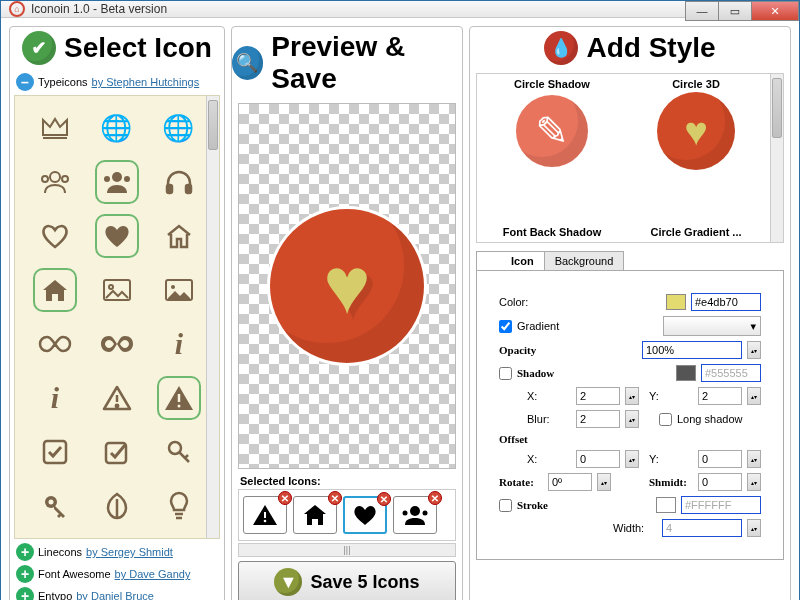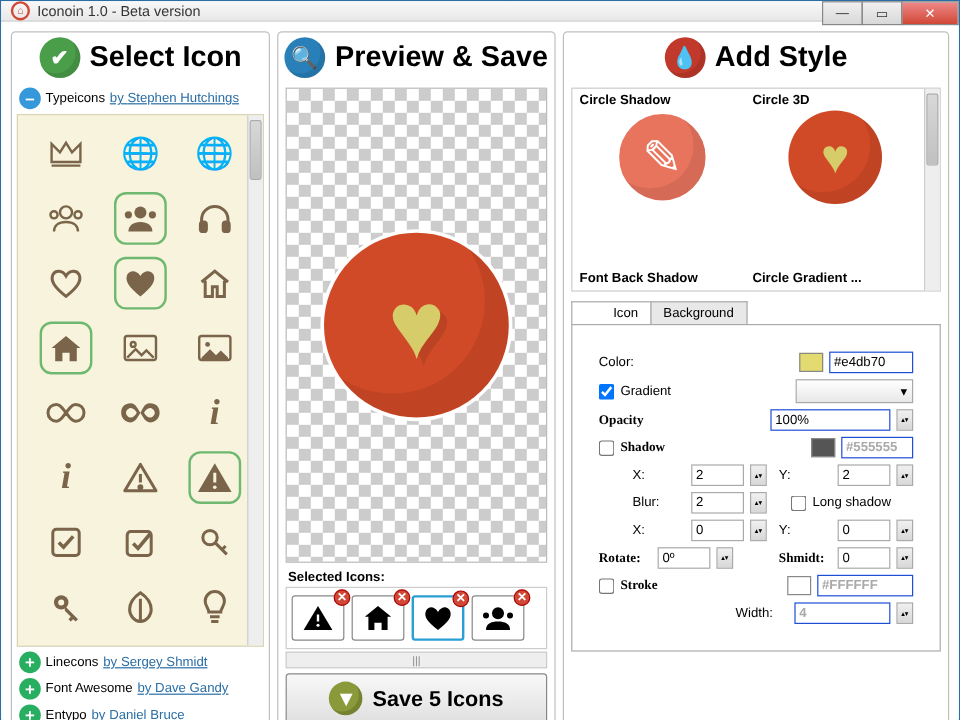--- a/index.html
+++ b/index.html
@@ -14,21 +14,21 @@
 .body { flex: 1; display: flex; gap: 6px; padding: 8px; background: #fff; }
 .panel { border: 1px solid #c0c0c0; border-radius: 4px; display: flex; flex-direction: column; background: #fff; }
 .col1 { width: 240px; }
 .col2 { width: 260px; }
 .col3 { flex: 1; }
 .panel-hdr { display: flex; align-items: center; justify-content: center; padding: 4px 0 6px; gap: 8px; }
 .hdr-icon { width: 34px; height: 34px; border-radius: 50%; display: inline-flex; align-items: center; justify-content: center; color: #fff; font-size: 18px; font-weight: bold; box-shadow: inset -4px -4px 0 rgba(0,0,0,0.1); }
 .hdr-green { background: #4a9e4a; }
 .hdr-blue { background: #2980b9; }
 .hdr-red { background: #c0392b; }
-.hdr-text { font-size: 24px; font-weight: bold; }
+.hdr-text { font-size: 28px; font-weight: bold; }
 .pack-row { display: flex; align-items: center; gap: 4px; padding: 2px 6px; font-size: 11px; }
 .pack-row .plus, .pack-row .minus { width: 18px; height: 18px; border-radius: 50%; display:flex;align-items:center;justify-content:center;color:#fff;font-weight:bold;font-size:14px;}
 .plus { background: #27ae60; }
 .minus { background: #3498db; }
 .pack-row a { color: #2a6ea5; text-decoration: underline; }
 .icon-grid-wrap { flex: 1; margin: 2px 4px; border: 1px solid #d8d4b8; background: #f7f3dc; position: relative; overflow: hidden; }
 .icon-grid { display: grid; grid-template-columns: repeat(3, 1fr); gap: 10px 18px; padding: 10px 18px; color: #7a644a; }
 .icon-cell { width: 44px; height: 44px; display: flex; align-items: center; justify-content: center; border-radius: 10px; font-size: 26px; }
 .icon-cell.sel { border: 2px solid #6fb870; }
 .scroll-v { position: absolute; right: 0; top: 0; bottom: 0; width: 13px; background: #eee; border-left:1px solid #ccc;}
@@ -38,41 +38,41 @@
 .circle-prev { width: 160px; height: 160px; border-radius:50%; background:#d14a27; border:3px solid #fff; display:flex;align-items:center;justify-content:center;box-shadow:inset -20px -20px 0 rgba(0,0,0,0.08);}
 .circle-prev .heart { font-size: 80px; color:#d6cd6a; text-shadow: 6px 6px 0 rgba(0,0,0,0.1);}
 .sel-label { font-size:11px; font-weight:bold; padding:2px 8px; }
 .thumbs { height: 52px; margin:0 6px 2px; border:1px solid #ccc; display:flex; gap:6px; padding:4px; align-items:center; position:relative;}
 .thumb-item { width:44px;height:38px;border:1px solid #888;border-radius:3px;position:relative;display:flex;align-items:center;justify-content:center;font-size:22px;}
 .thumb-item.active { border:2px solid #2a9fd6; }
 .thumb-item .x { position:absolute; top:-6px; right:-6px; width:14px;height:14px;border-radius:50%;background:#d14836;color:#fff;font-size:10px;display:flex;align-items:center;justify-content:center;font-weight:bold;border:1px solid #a00;}
 .save-btn { margin:4px 6px 4px; height:42px; border:1px solid #888; border-radius:3px; background:linear-gradient(#f8f8f8,#e0e0e0); display:flex;align-items:center;justify-content:center;gap:8px;font-size:18px;font-weight:bold;}
 .save-btn .circ{width:28px;height:28px;border-radius:50%;background:#8a9a3a;color:#fff;display:flex;align-items:center;justify-content:center;box-shadow:inset -3px -3px 0 rgba(0,0,0,0.15);}
 
-.style-grid { height:170px; margin:2px 6px; border:1px solid #ccc; display:grid;grid-template-columns:1fr 1fr;grid-template-rows:auto 1fr auto;gap:2px 6px;padding:4px 18px 4px 6px;position:relative;font-size:11px;}
+.style-grid { height:170px; margin:2px 6px; border:1px solid #ccc; display:grid;grid-template-columns:1fr 1fr;grid-template-rows:auto 1fr auto;gap:2px 6px;padding:4px 18px 4px 6px;position:relative;font-size:11px;text-align:center;}
 .sg-label{font-weight:bold;}
 .style-circ{width:78px;height:78px;border-radius:50%;margin:0 auto;display:flex;align-items:center;justify-content:center;color:#fff;font-size:40px;box-shadow:inset -10px -10px 0 rgba(0,0,0,0.08);}
 .sc-pink{background:#e8745e;border:3px solid #fff;}
 .sc-orange{background:#d14a27;}
 .sc-orange .h{color:#d6cd6a;}
 .tabs { margin:6px 6px 0; display:flex; font-size:11px;}
 .tab { padding:3px 10px; border:1px solid #aaa; background:#e8e8e8; border-bottom:none; margin-right:-1px;}
-.tab.active { background:#fff; font-weight:normal;padding-left:34px;}
+.tab.active { background:#fff; font-weight:bold;padding-left:34px;}
 .tab-body { margin:0 6px 4px; border:1px solid #aaa; padding:22px; font-size:11px; display:flex;flex-direction:column;gap:5px;}
 .row { display:flex; align-items:center; gap:5px;}
 .row label { min-width:44px; }
 .swatch { width:20px;height:16px;border:1px solid #888;}
 .txt { border:1px solid #1d4ed8; height:18px; padding:0 3px; font-size:11px; background:#fff;}
 .num { width:44px; border:1px solid #aaa; height:18px; padding:0 3px; font-size:11px;}
 .spin { width:14px;height:18px;border:1px solid #aaa;background:linear-gradient(#f0f0f0,#d8d8d8);display:flex;flex-direction:column;font-size:6px;align-items:center;justify-content:center;}
 .chk { width:13px;height:13px; }
 .sub { padding-left: 28px; }
 .dropdown { flex:1; height:20px; border:1px solid #aaa; background:linear-gradient(#fff,#e8e8e8); display:flex;align-items:center;justify-content:flex-end;padding-right:4px;}
 .sect-label{font-weight:bold;font-family:Liberation Serif, serif;}
-.disabled{color:#aaa;font-weight:bold;}
+.disabled{color:#aaa;}
 svg{display:block;}
 </style>
 </head>
 <body>
 
 <div class="window">
   <div class="titlebar">
     <span class="app-icon">⌂</span>
     <span class="title">Iconoin 1.0 - Beta version</span>
     <div class="winbtns">
@@ -360,20 +360,23 @@
             <span class="spin">▴▾</span>
         </div>
         <div class="row sub">
           <label>Blur:</label>
           <input class="num" value="2" style="">
             <span class="spin">▴▾</span>
           <span style="width:10px"></span>
           <input type="checkbox" class="chk" style="">
           <label>Long shadow</label>
         </div>
+        <div class="row">
+          <label class="sect-label">Offset</label>
+        </div>
         <div class="row sub">
           <label>X:</label>
           <input class="num" value="0" style="">
             <span class="spin">▴▾</span>
           <span style="flex:1"></span>
           <label>Y:</label>
           <input class="num" value="0" style="">
             <span class="spin">▴▾</span>
         </div>
         <div class="row">

